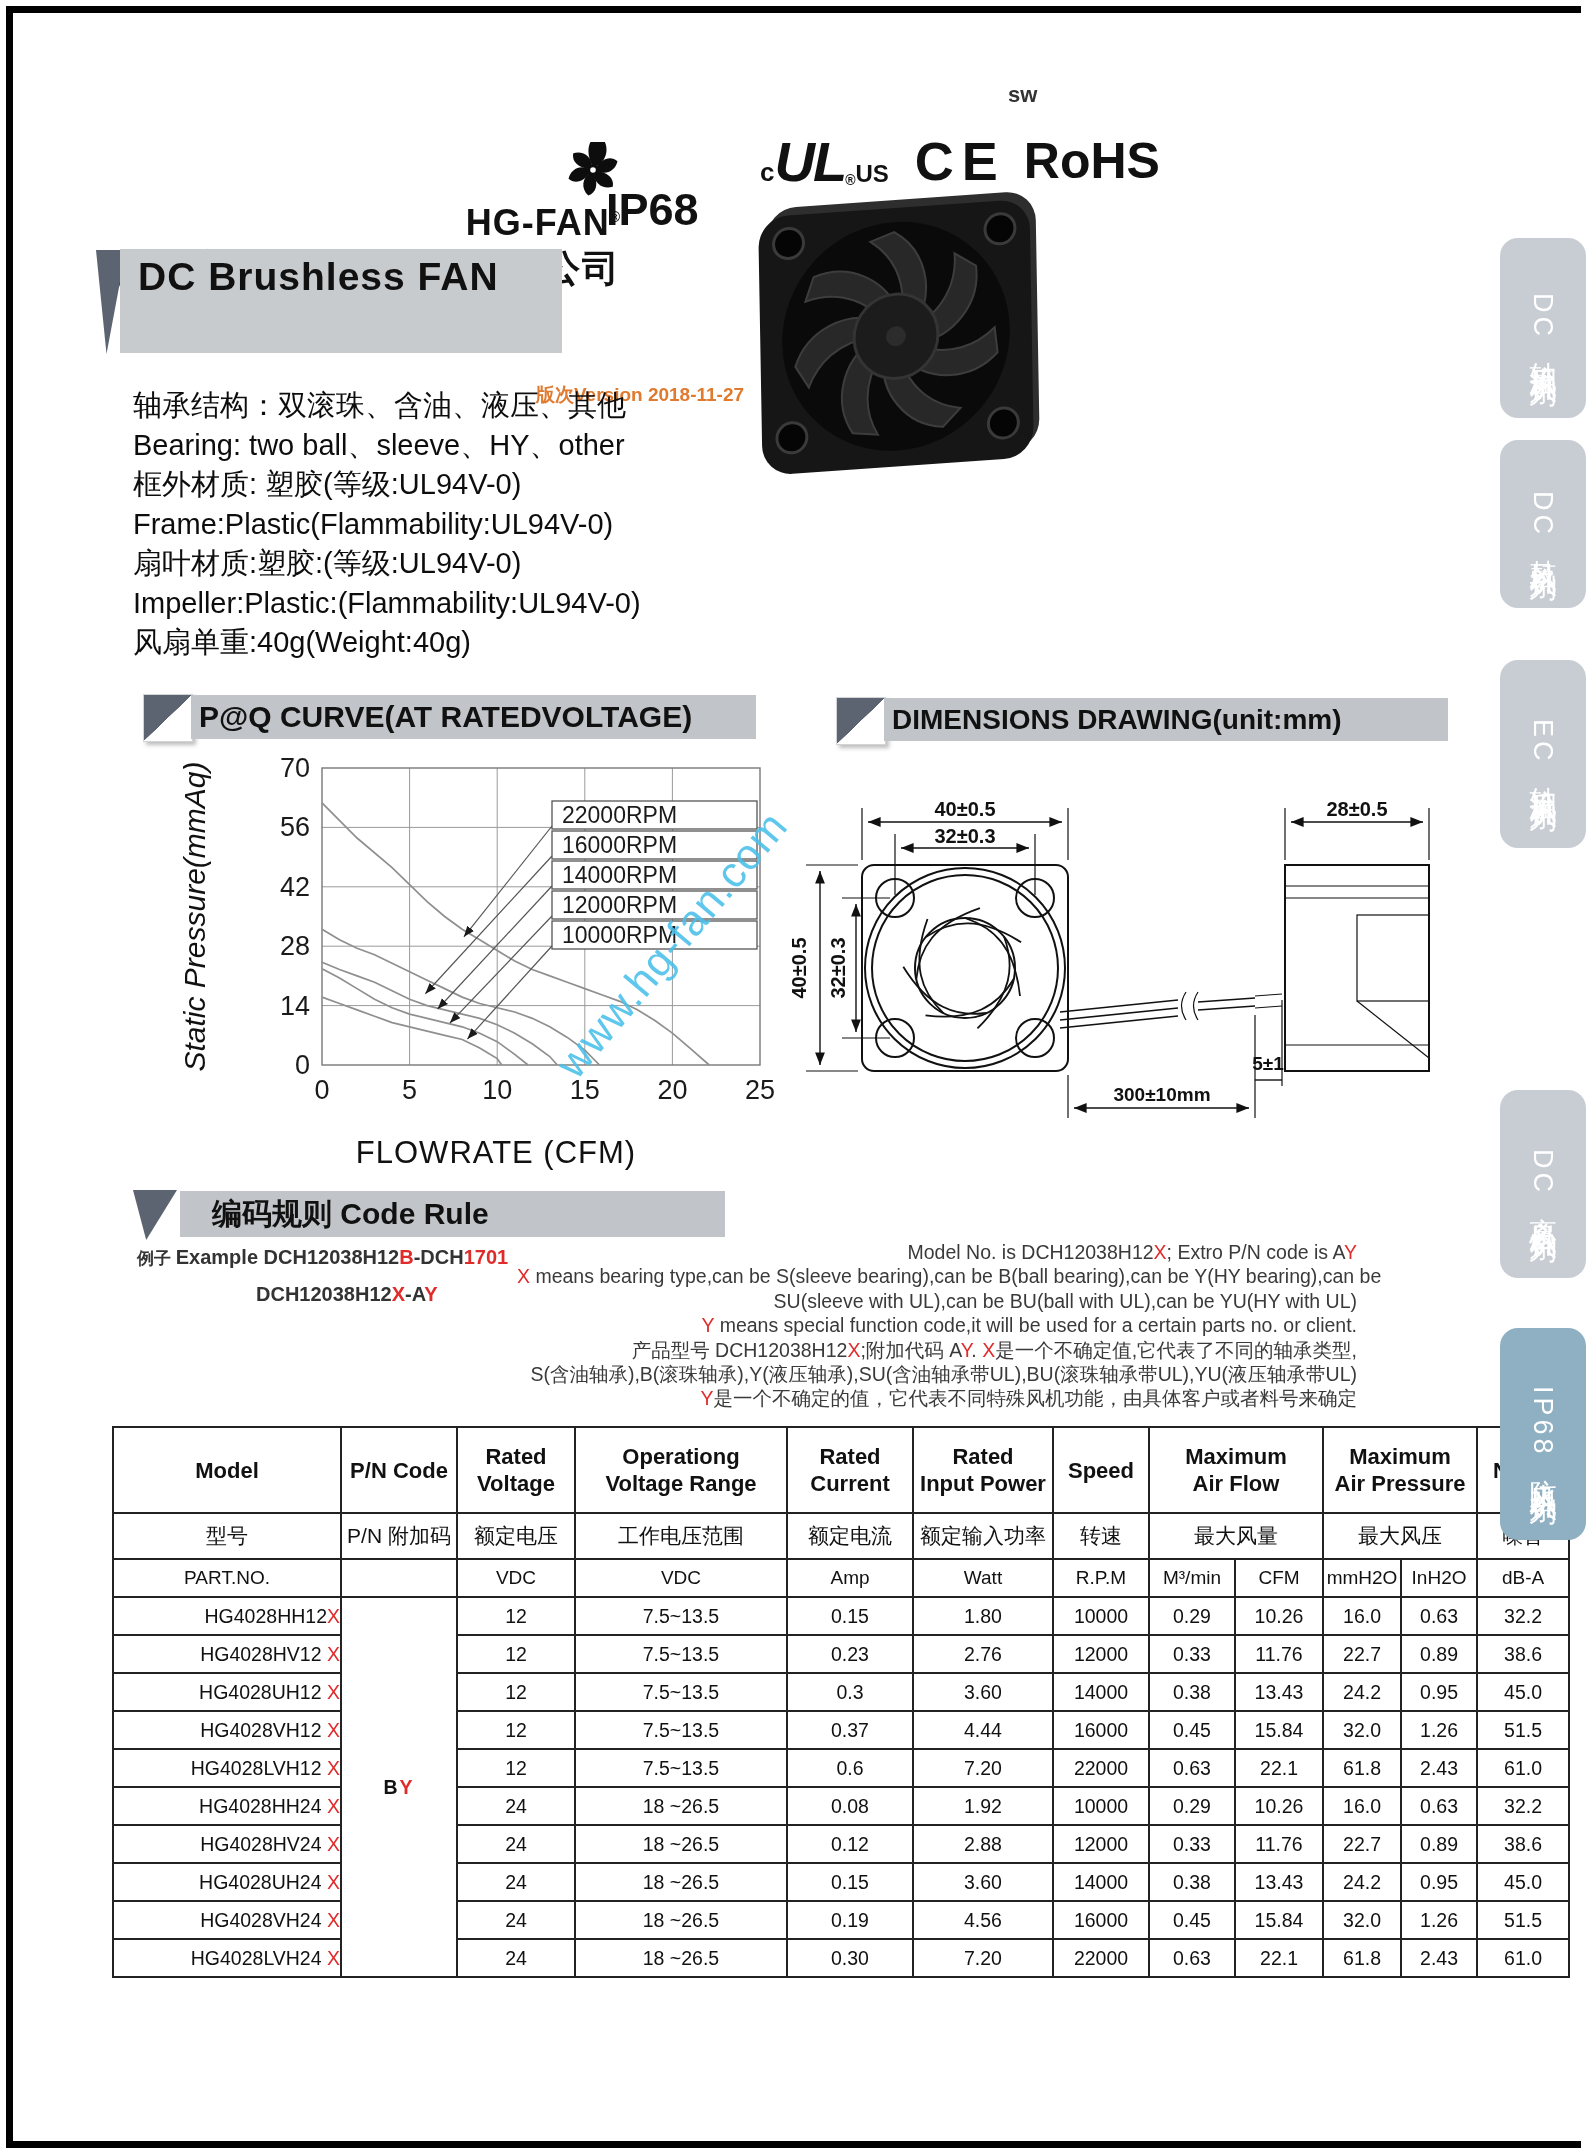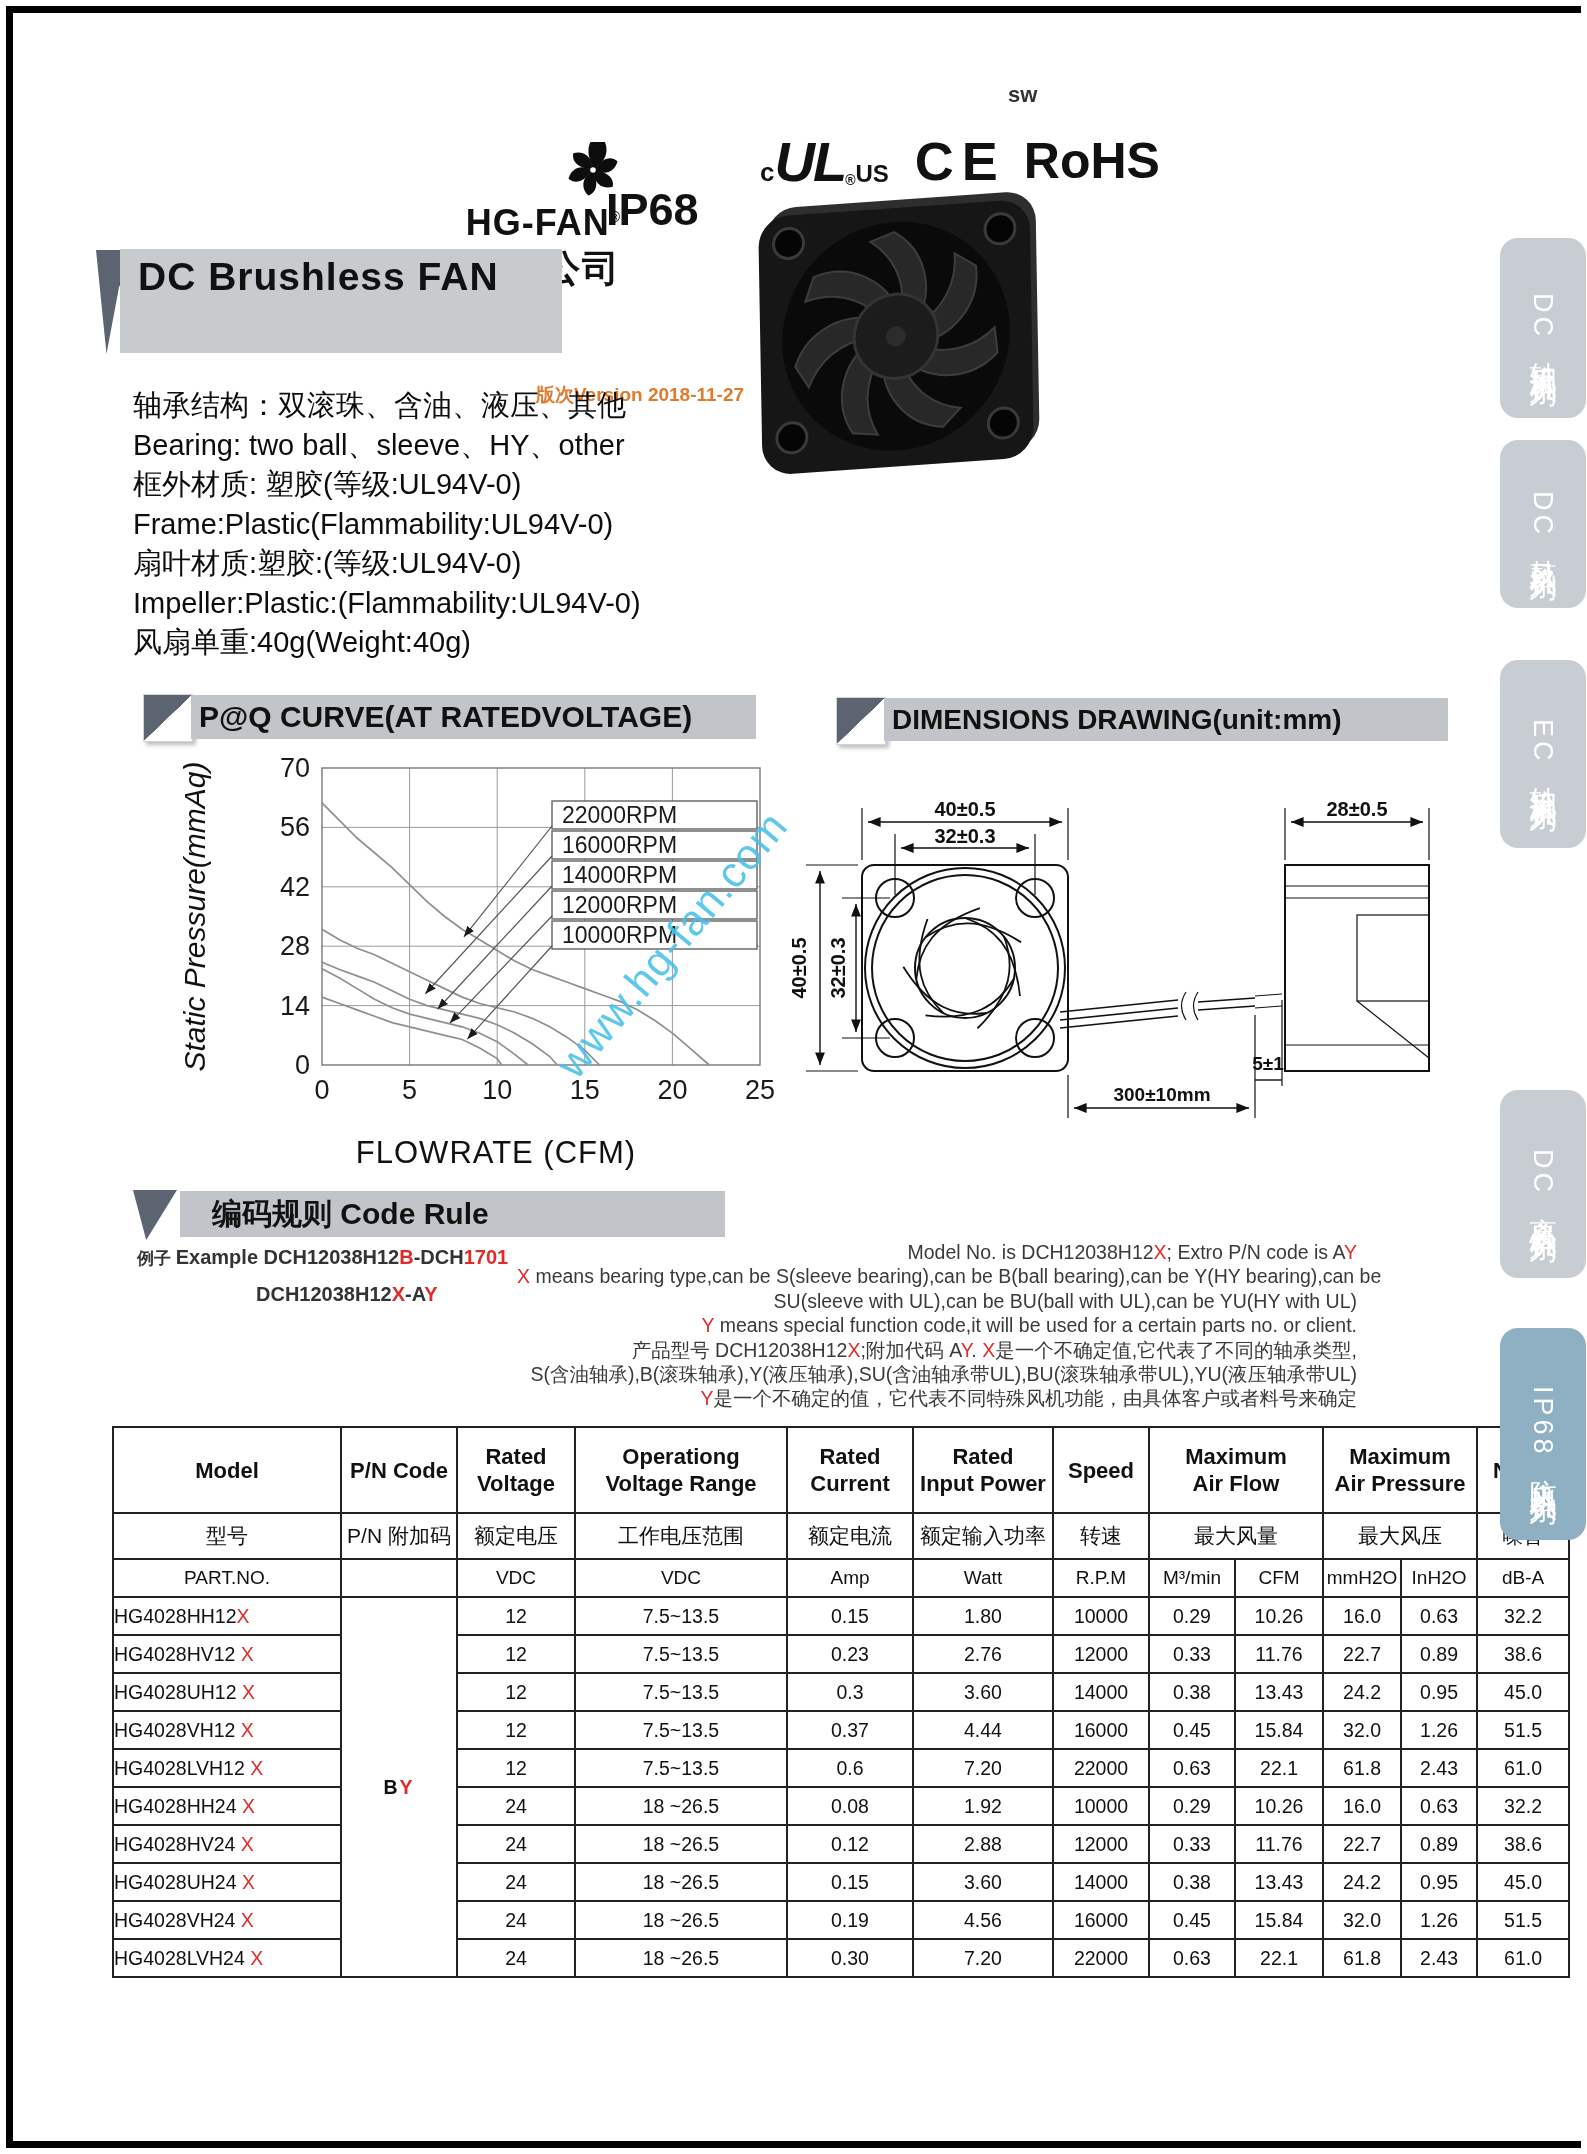--- a/index.html
+++ b/index.html
@@ -58,21 +58,21 @@
   .red{color:#e02b2b;}
   .cn-small{font-size:17px;}
   
   #spec-table{left:112px;top:1426px;}
   table{border-collapse:collapse;table-layout:fixed;width:1380px;background:#fff;border-radius:26px;}
   th,td{border:2px solid #222;text-align:center;padding:0;overflow:hidden;}
   tr.r-en th{font-size:22px;font-weight:bold;height:84px;line-height:27px;}
   tr.r-cn th{font-size:21px;font-weight:normal;height:44px;}
   tr.r-un td{font-size:19px;height:36px;}
   tr.r-data td{font-size:19.5px;height:36px;}
-  td.model{text-align:left;font-size:21px;}
+  td.model{text-align:right;font-size:21px;}
   td.pn{font-size:36px;font-weight:bold;letter-spacing:2px;border-top:2px solid #222;}
   
   .tab{left:1500px;width:86px;border-radius:18px;background:#c7cdd3;color:#fff;
        display:flex;align-items:center;justify-content:center;
        writing-mode:vertical-rl;font-size:27px;letter-spacing:4px;}
   .tab.active{background:#8fb0c2;}
 </style>
 </head>
 <body>
 

